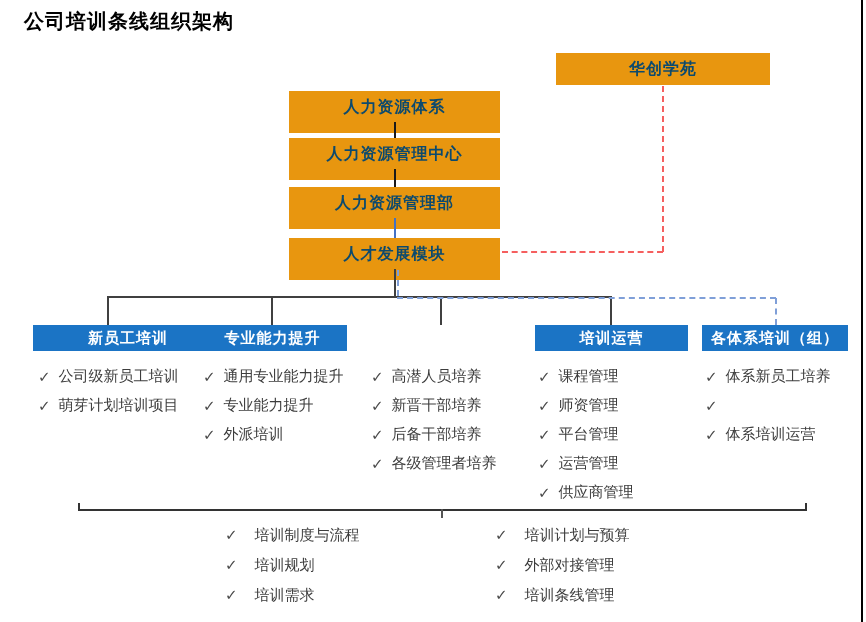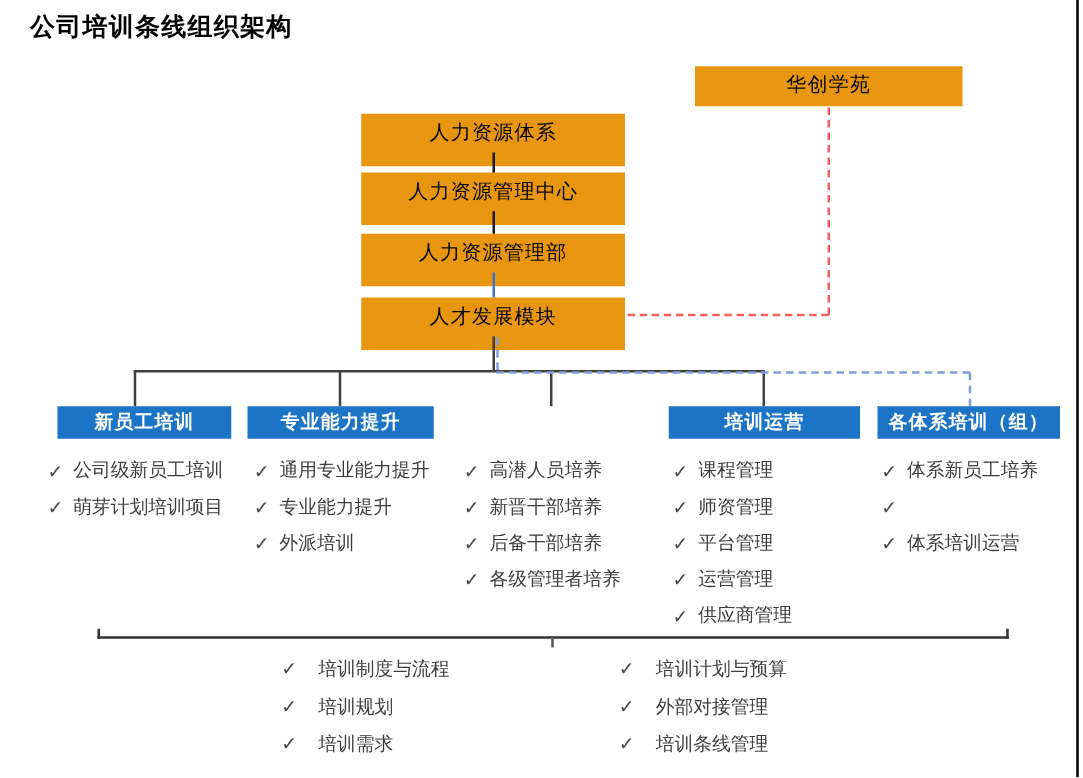--- a/index.html
+++ b/index.html
@@ -5,21 +5,21 @@
   html,body{margin:0;padding:0;background:#ffffff;}
   .canvas{
     position:relative;width:866px;height:622px;background:#ffffff;overflow:hidden;
     font-family:"Liberation Sans","DejaVu Sans",sans-serif;
   }
   .title{
     position:absolute;left:24px;top:8px;font-size:20px;font-weight:bold;color:#000;
     letter-spacing:1px;
   }
   .obox{
-    position:absolute;background:#E8960F;color:#000000;font-weight:normal;font-size:16px;
+    position:absolute;background:#E8960F;color:#0c4a6e;font-weight:bold;font-size:16px;
     text-align:center;letter-spacing:1px;
   }
   .bbox{
     position:absolute;background:#1B74C5;color:#fff;font-weight:bold;font-size:15px;
     text-align:center;height:26px;line-height:26px;top:325px;letter-spacing:1px;
   }
   .chainbox{left:289px;width:211px;height:42px;line-height:31px;}
   .vline{position:absolute;width:2px;}
   .hline{position:absolute;height:2px;}
   .black{background:#1a1a1a;}
@@ -66,21 +66,21 @@
   <div class="hline gray" style="left:107px;top:296px;width:505px;"></div>
   <div class="vline gray" style="left:107px;top:296px;height:29px;"></div>
   <div class="vline gray" style="left:271px;top:296px;height:29px;"></div>
   <div class="vline gray" style="left:440px;top:296px;height:29px;"></div>
   <div class="vline gray" style="left:610px;top:296px;height:29px;"></div>
 
   <div class="vdash-blue" style="left:397px;top:270px;height:26px;"></div>
   <div class="hdash-blue" style="left:397px;top:297px;width:379px;"></div>
   <div class="vdash-blue" style="left:775px;top:298px;height:27px;"></div>
 
-  <div class="bbox" style="left:46px;width:139px;">新员工培训</div>
+  <div class="bbox" style="left:33px;width:150px;padding-left:20px;">新员工培训</div>
   <div class="bbox" style="left:198px;width:149px;">专业能力提升</div>
   <div class="bbox" style="left:535px;width:153px;">培训运营</div>
   <div class="bbox" style="left:702px;width:146px;">各体系培训（组）</div>
 
   <div class="col" style="left:38px;top:362px;">
     <div class="li">
         <span class="check">✓</span>
         <span>公司级新员工培训</span>
       </div>
     <div class="li">

